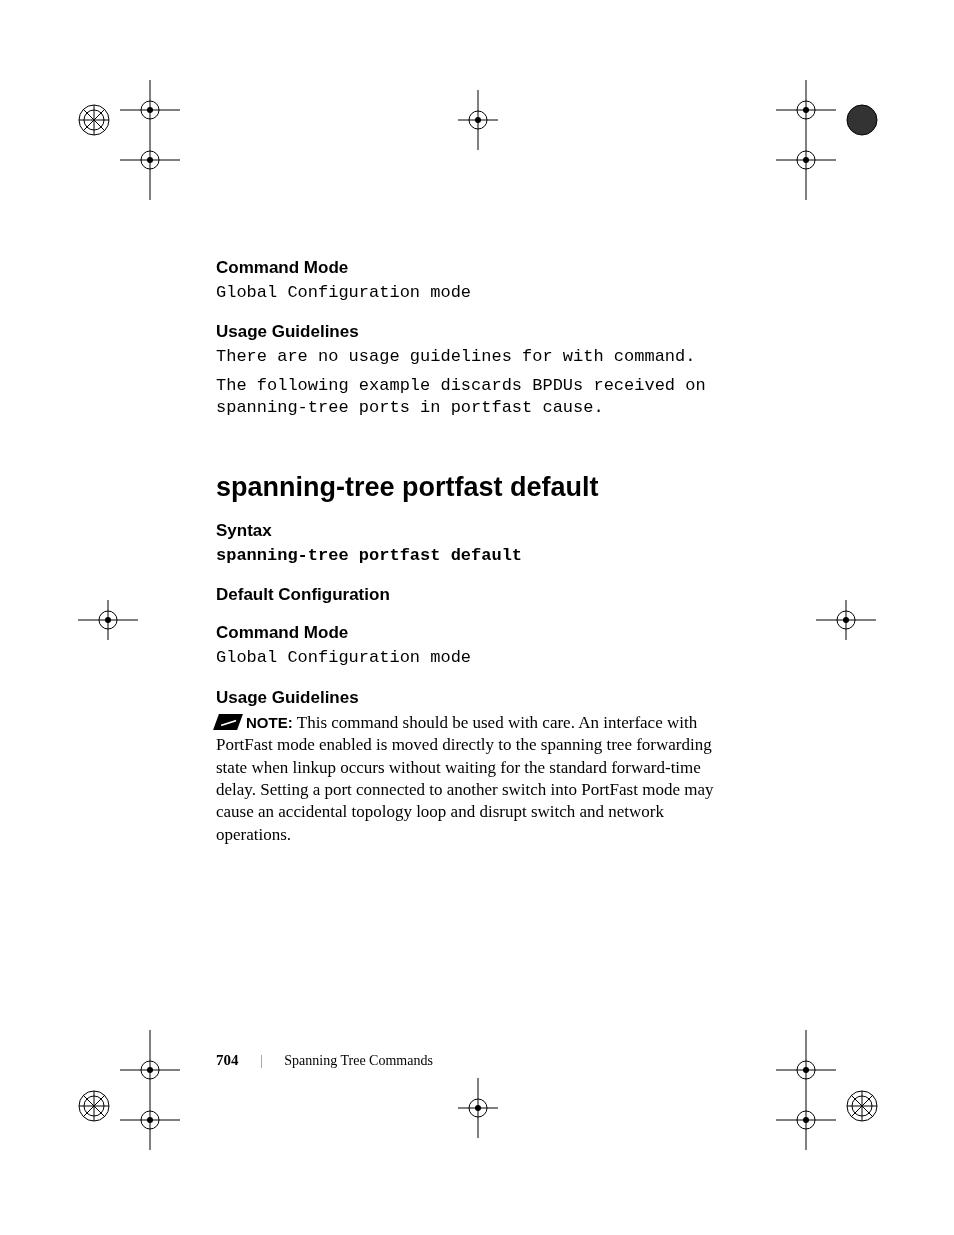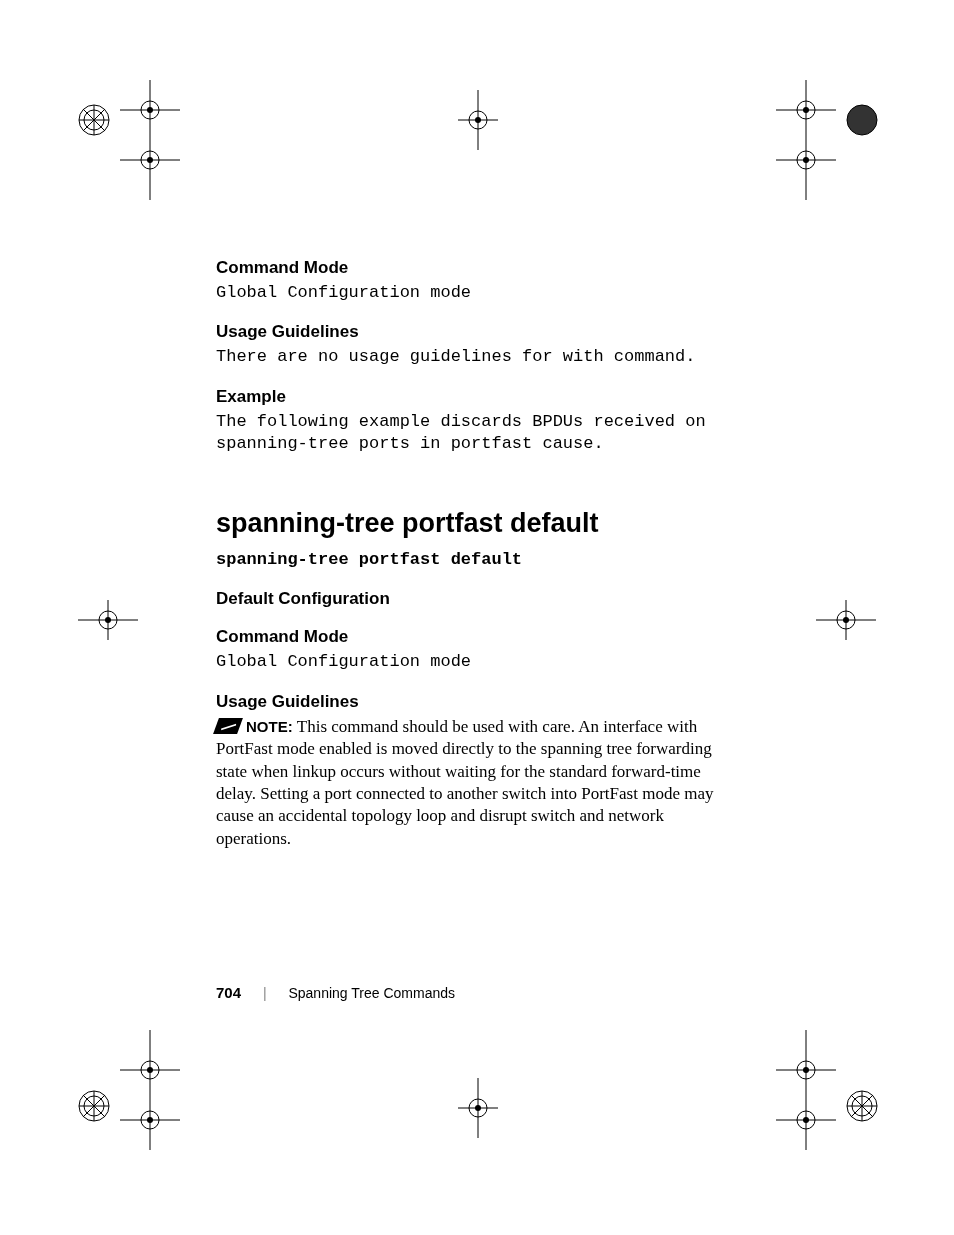--- a/index.html
+++ b/index.html
@@ -70,22 +70,22 @@
     transform: rotate(-20deg);
   }
   .note-label {
     font-family: Arial, Helvetica, sans-serif;
     font-weight: bold;
     font-size: 15px;
   }
   .footer {
     position: absolute;
     left: 216px;
-    top: 984px;
-    font-family: Liberation Sans, sans-serif;
+    top: 1052px;
+    font-family: Liberation Serif, serif;
     font-size: 14px;
   }
   .footer .pnum {
     font-weight: bold;
     font-size: 15px;
   }
   .footer .divider {
     display: inline-block;
     margin: 0 18px;
     color: #888;
@@ -102,25 +102,25 @@
 <div class="page">
 
   <div class="content">
 
     <div class="sec-head" style="margin-top:0">Command Mode</div>
     <p class="body-text">Global Configuration mode</p>
 
     <div class="sec-head">Usage Guidelines</div>
     <p class="body-text">There are no usage guidelines for with command.</p>
 
-    <div class="sec-head">Example</div>
     <p class="body-text">The following example discards BPDUs received on spanning-tree ports in portfast cause.</p>
 
     <div class="main-head">spanning-tree portfast default</div>
 
+    <div class="sec-head">Syntax</div>
     <p class="body-text" style="font-weight:bold; margin-bottom:2px;">spanning-tree portfast default</p>
 
     <div class="sec-head">Default Configuration</div>
 
     <div class="sec-head">Command Mode</div>
     <p class="body-text">Global Configuration mode</p>
 
     <div class="sec-head">Usage Guidelines</div>
 
     <div class="note-block">

